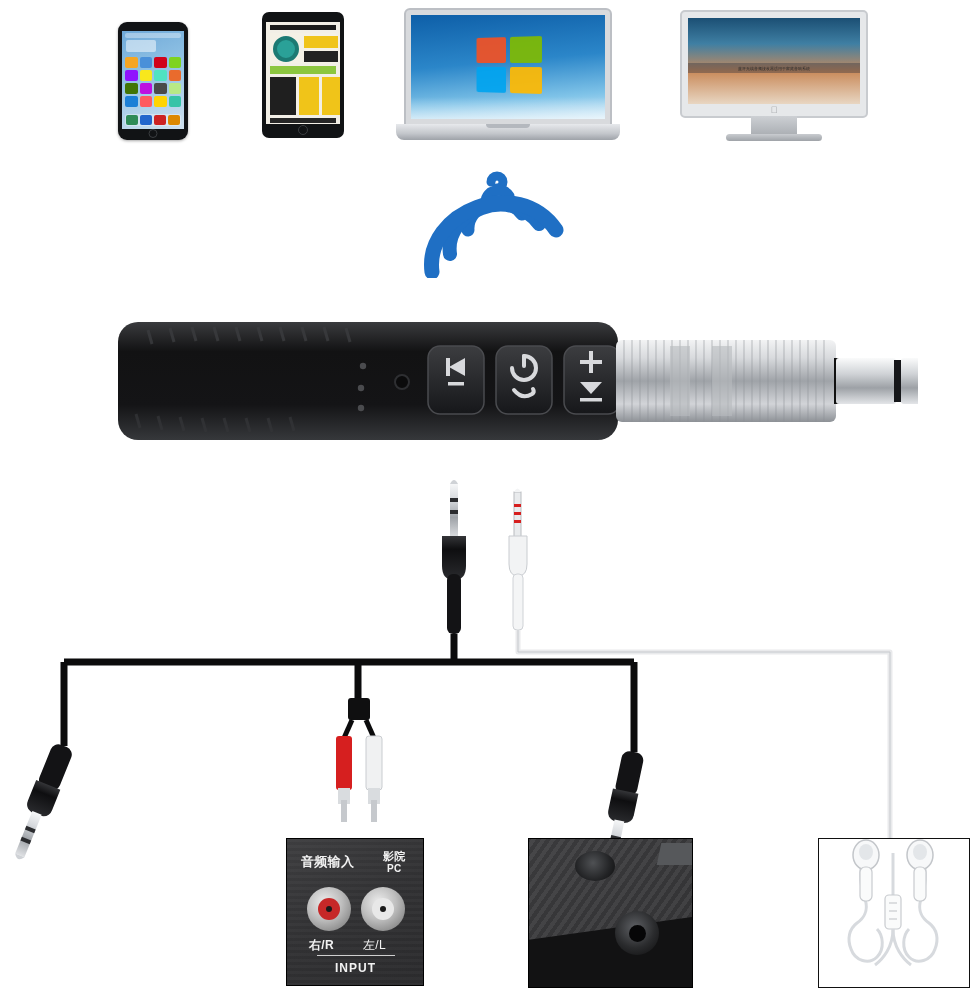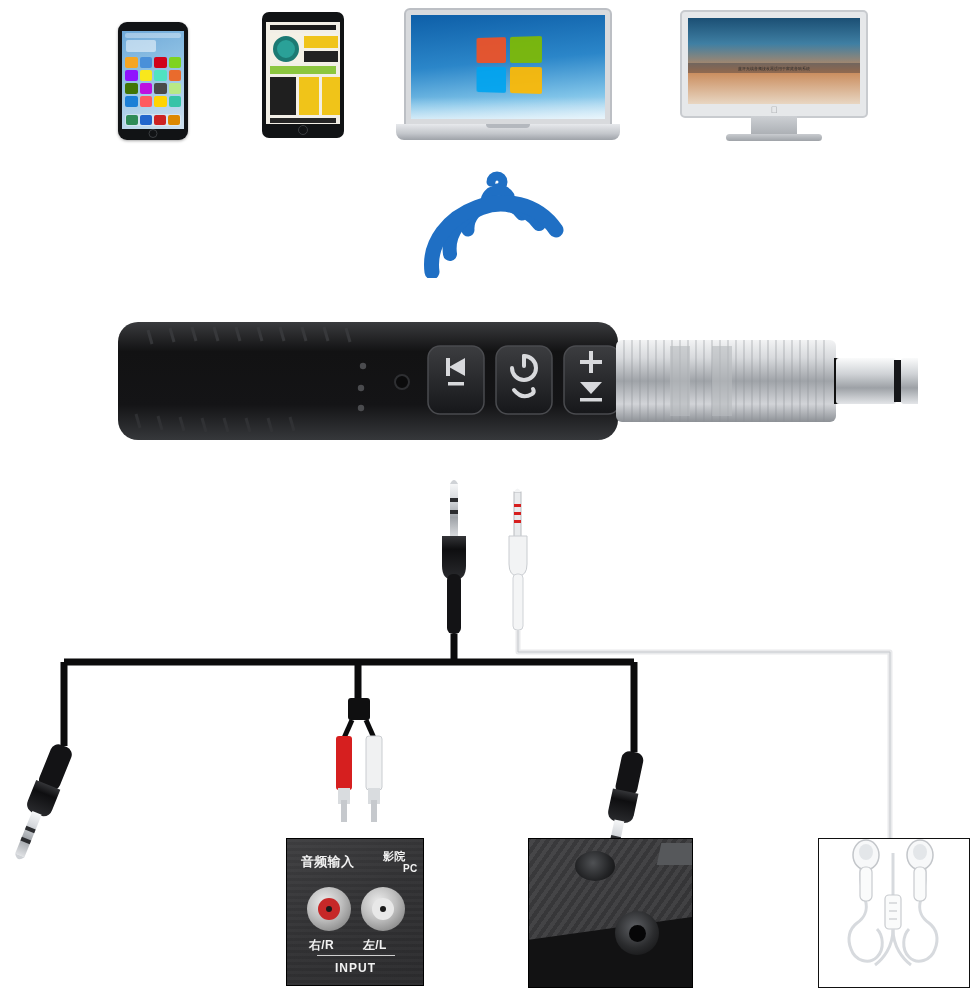--- a/index.html
+++ b/index.html
@@ -490,31 +490,31 @@
       <rect x="-5" y="98" width="10" height="4" fill="#2b2c2f"></rect>
       <path d="M-5 118 q5 8 10 0 z" fill="#cfd2d6"></path>
     </g>
   </svg>
 
 
   <div class="photo photo-rca">
     <div style="position:absolute;left:0;top:0;width:100%;height:100%;background:repeating-linear-gradient(180deg,#3d3d3f 0 3px,#333335 3px 6px);opacity:.55;"></div>
     <div class="lbl" style="left:14px;top:14px;font-size:13px;font-weight:bold;">音频输入</div>
     <div class="lbl" style="left:96px;top:10px;font-size:11px;font-weight:bold;">影院</div>
-    <div class="lbl" style="left:100px;top:24px;font-size:10px;font-weight:bold;margin-left:16px;">PC</div>
+    <div class="lbl" style="left:100px;top:24px;font-size:10px;font-weight:bold;">PC</div>
 
     <div style="position:absolute;left:20px;top:48px;width:44px;height:44px;border-radius:50%;background:radial-gradient(circle at 40% 35%,#ededed 0%,#bdbdbd 45%,#6d6d6d 100%);"></div>
     <div style="position:absolute;left:31px;top:59px;width:22px;height:22px;border-radius:50%;background:#c62828;"></div>
     <div style="position:absolute;left:39px;top:67px;width:6px;height:6px;border-radius:50%;background:#1a1a1a;"></div>
 
     <div style="position:absolute;left:74px;top:48px;width:44px;height:44px;border-radius:50%;background:radial-gradient(circle at 40% 35%,#ededed 0%,#bdbdbd 45%,#6d6d6d 100%);"></div>
     <div style="position:absolute;left:85px;top:59px;width:22px;height:22px;border-radius:50%;background:#e8e8e8;"></div>
     <div style="position:absolute;left:93px;top:67px;width:6px;height:6px;border-radius:50%;background:#1a1a1a;"></div>
     <div class="lbl" style="left:22px;top:98px;font-size:12px;font-weight:bold;text-align:center;">右/R</div>
-    <div class="lbl" style="left:76px;top:98px;font-size:12px;font-weight:bold;">左/L</div>
+    <div class="lbl" style="left:76px;top:98px;font-size:12px;font-weight:normal;">左/L</div>
     <div class="lbl" style="left:48px;top:122px;font-size:12px;font-weight:bold;letter-spacing:1px;">INPUT</div>
     <div style="position:absolute;left:30px;top:116px;width:78px;height:1px;background:#cfcfcf;"></div>
   </div>
 
   <div class="photo photo-laptop">
     <div style="position:absolute;left:-10px;top:-10px;width:190px;height:180px;background:repeating-linear-gradient(125deg,#4a4a4c 0 4px,#3a3a3c 4px 8px);opacity:.8;"></div>
     <div style="position:absolute;left:-20px;top:90px;width:200px;height:90px;background:#121213;transform:rotate(-8deg);"></div>
     <div style="position:absolute;left:46px;top:12px;width:40px;height:30px;border-radius:50%;background:radial-gradient(circle at 45% 40%,#4f5154 0%,#232426 60%,#0d0d0e 100%);"></div>
     <div style="position:absolute;left:86px;top:72px;width:44px;height:44px;border-radius:50%;background:radial-gradient(circle at 45% 38%,#5e6064 0%,#2a2b2d 55%,#0c0c0d 100%);"></div>
     <div style="position:absolute;left:100px;top:86px;width:17px;height:17px;border-radius:50%;background:#060607;"></div>

